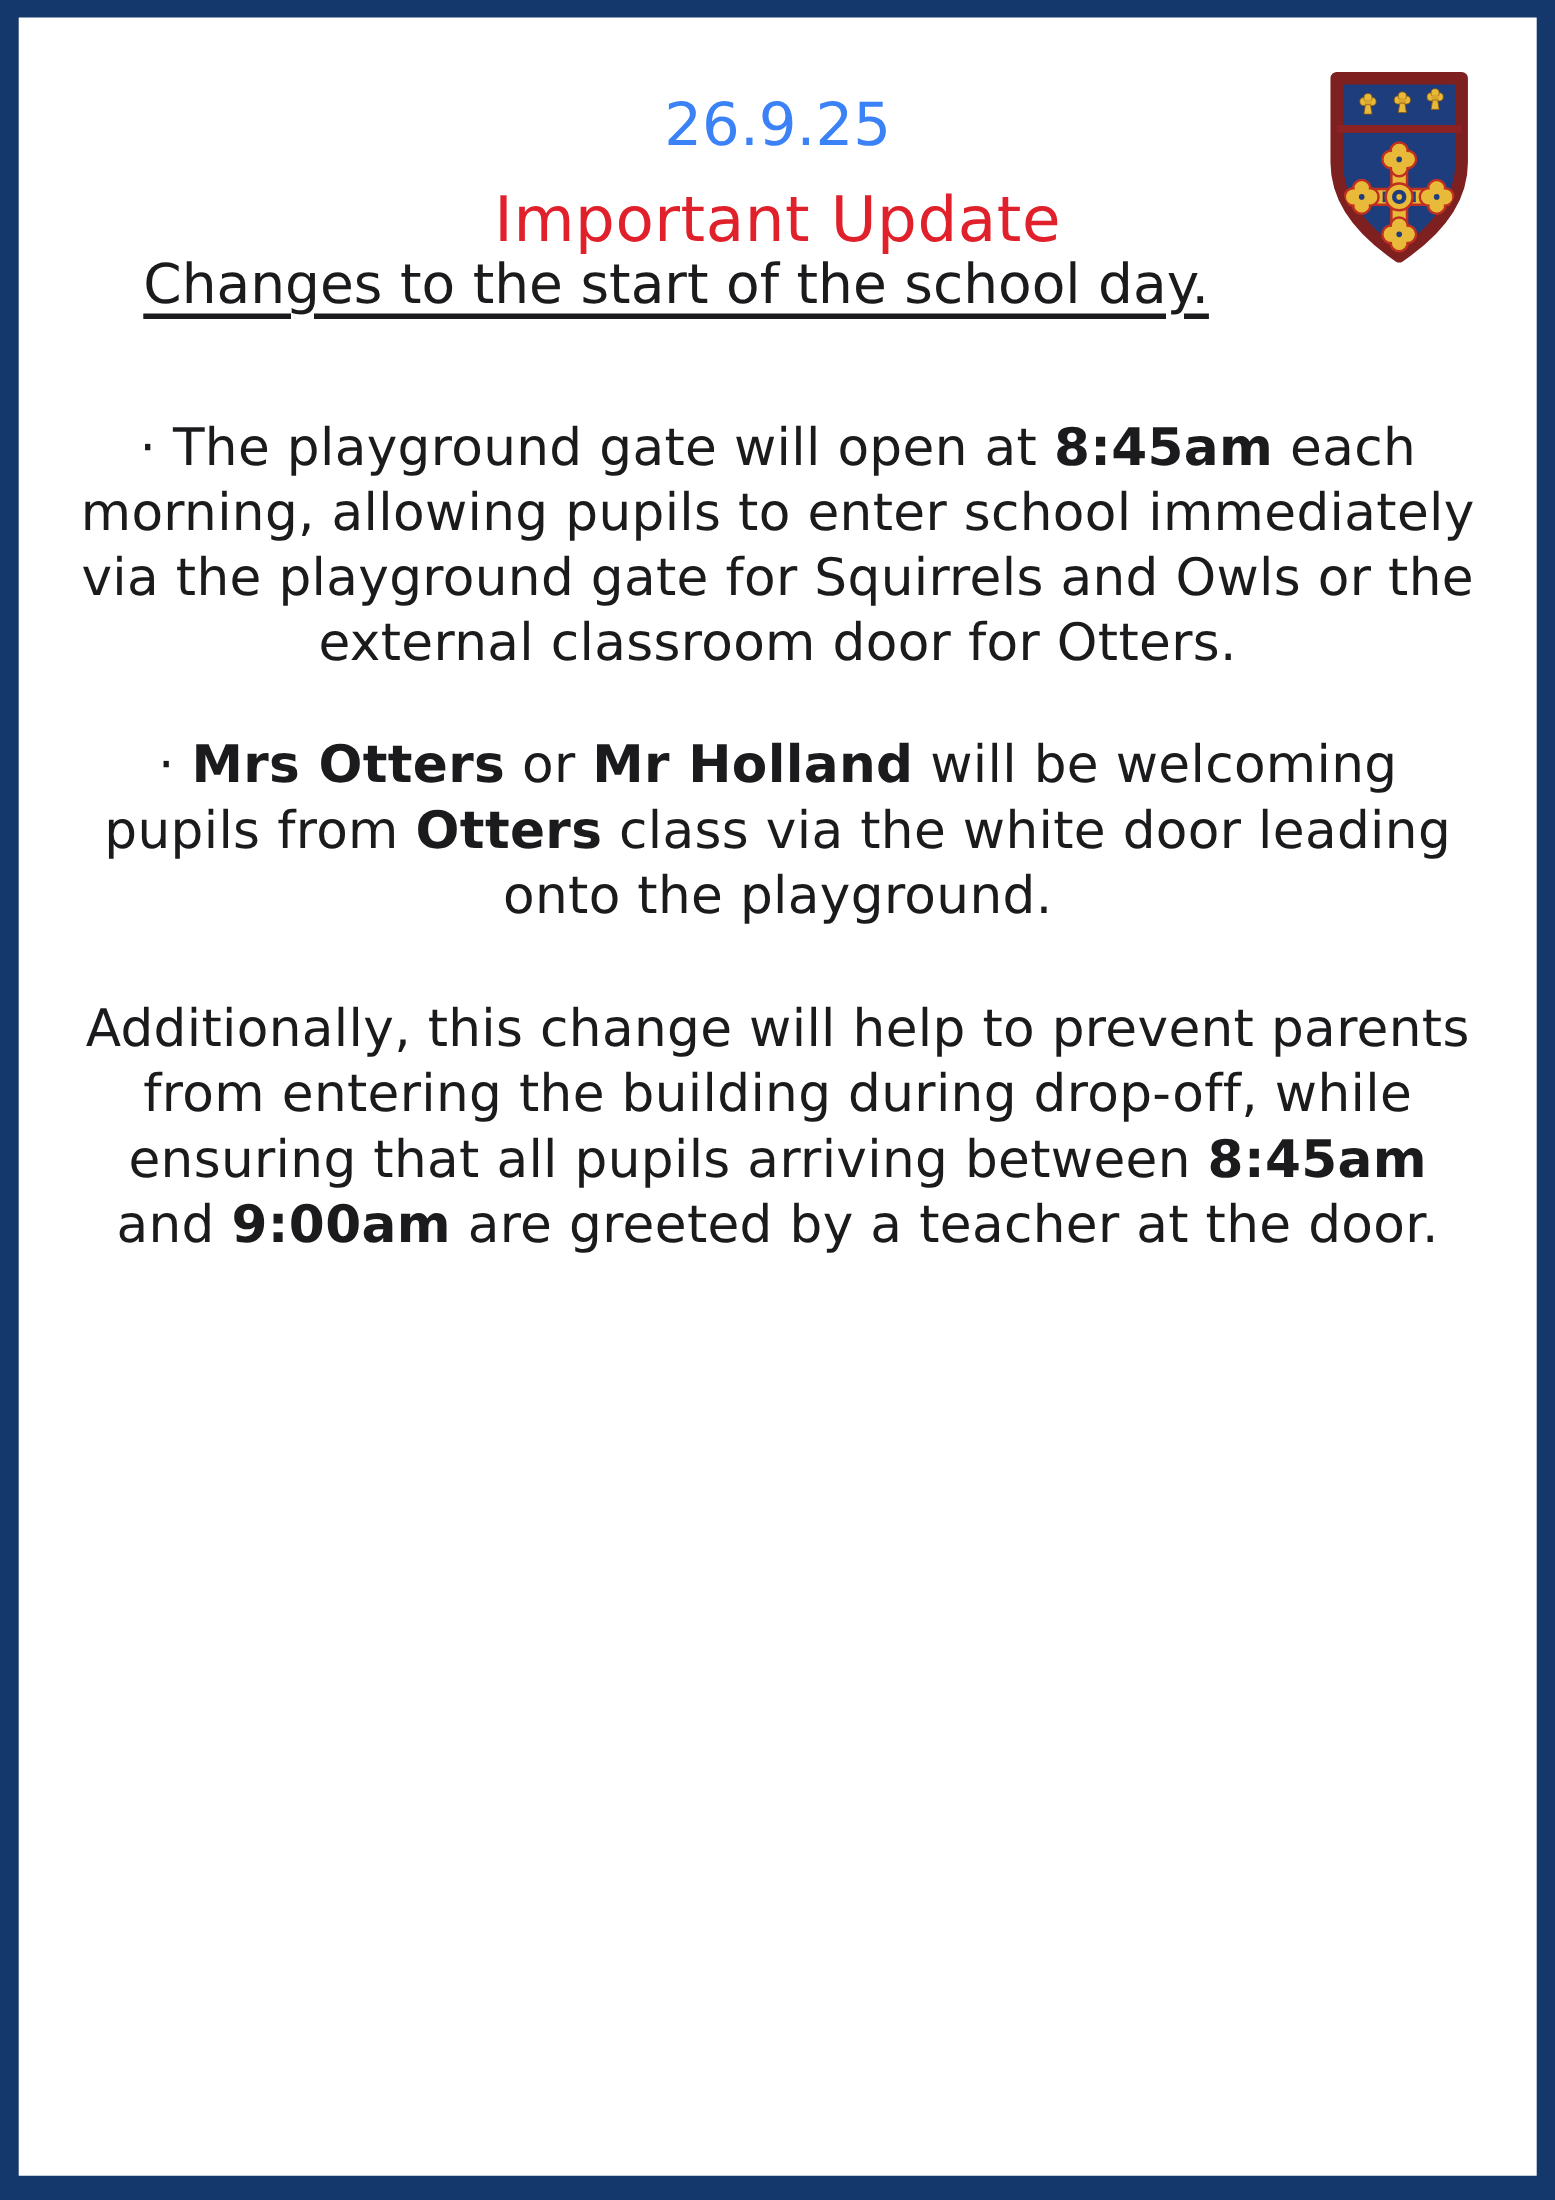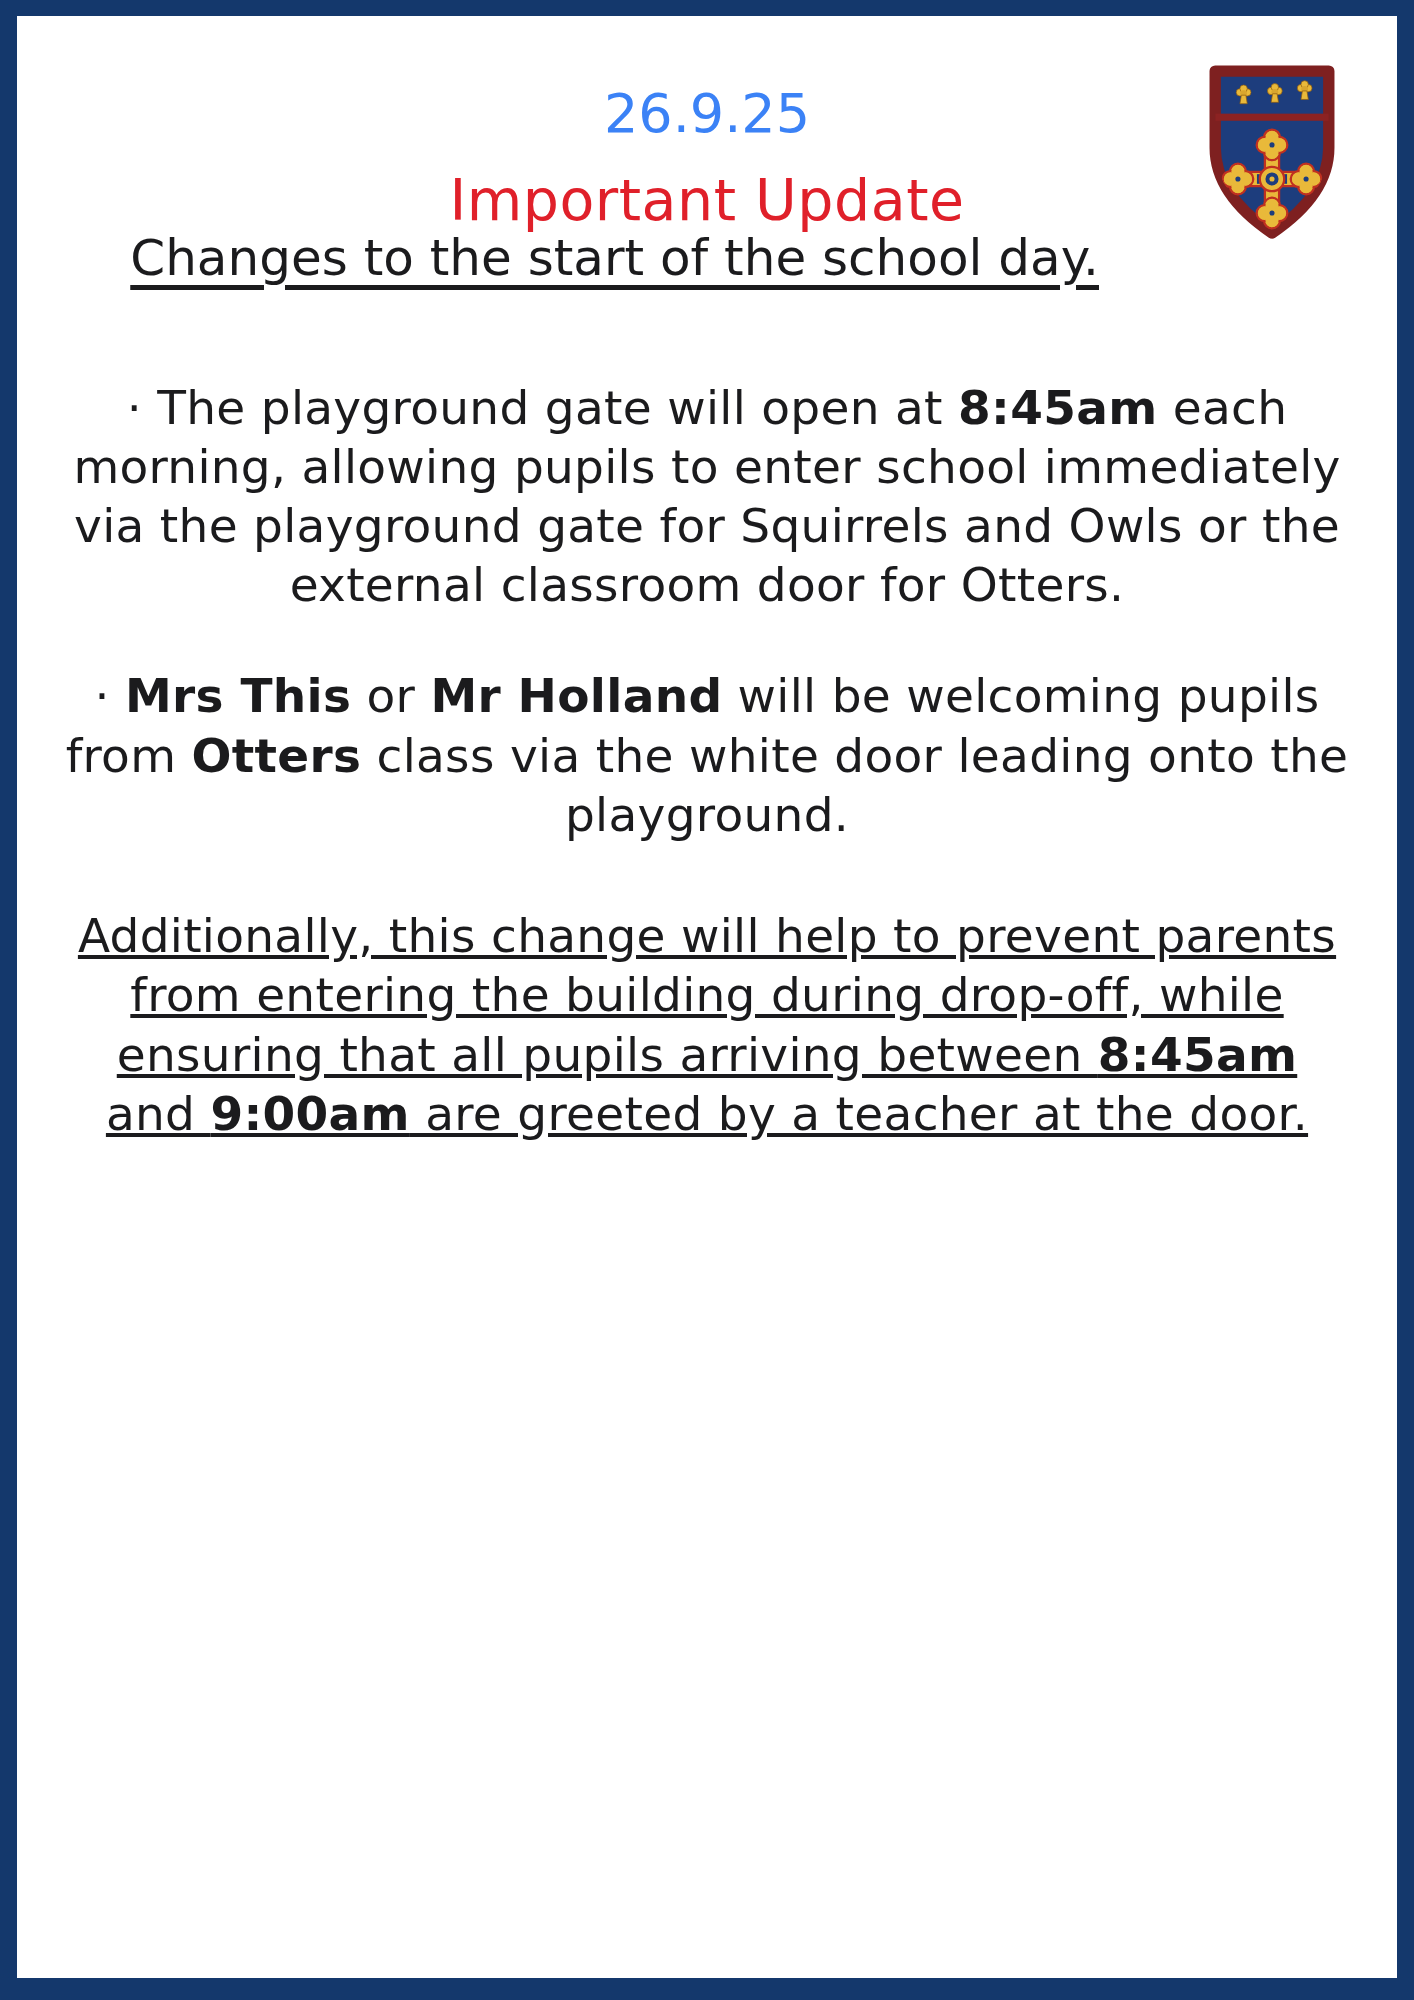--- a/index.html
+++ b/index.html
@@ -58,21 +58,20 @@
     margin-top: 92px;
   }
   .body-text p + p {
     margin-top: 52px;
   }
   .body-text p.gap-large {
     margin-top: 92px;
   }
   .body-text p.gap-med {
     margin-top: 62px;
-    text-decoration: underline;
   }
   .b { font-weight: 700; }
   .crest {
     position: absolute;
     top: 43px;
     right: 54px;
     width: 142px;
     height: 186px;
   }
 </style>
@@ -133,17 +132,17 @@
     </g>
   </svg>
 
   <div class="content">
     <div class="date">26.9.25</div>
     <div class="title">Important Update</div>
     <div class="subtitle">Changes to the start of the school day.</div>
 
     <div class="body-text">
       <p class="first"><span>· The playground gate will open at </span><span class="b">8:45am</span><span> each morning, allowing pupils to enter school immediately via the playground gate for Squirrels and Owls or the external classroom door for Otters.</span></p>
-      <p><span>· </span><span class="b">Mrs This</span><span> or </span><span class="b">Mr Holland</span><span> will be welcoming pupils from </span><span class="b">Otters</span><span> class via the white door leading onto the playground.</span></p>
+      <p><span>· </span><span class="b">Mrs Otters</span><span> or </span><span class="b">Mr Holland</span><span> will be welcoming pupils from </span><span class="b">Otters</span><span> class via the white door leading onto the playground.</span></p>
       <p class="gap-med"><span>Additionally, this change will help to prevent parents from entering the building during drop-off, while ensuring that all pupils arriving between </span><span class="b">8:45am</span><span> and </span><span class="b">9:00am</span><span> are greeted by a teacher at the door.</span></p>
     </div>
   </div>
 </div>
 
 </body></html>

